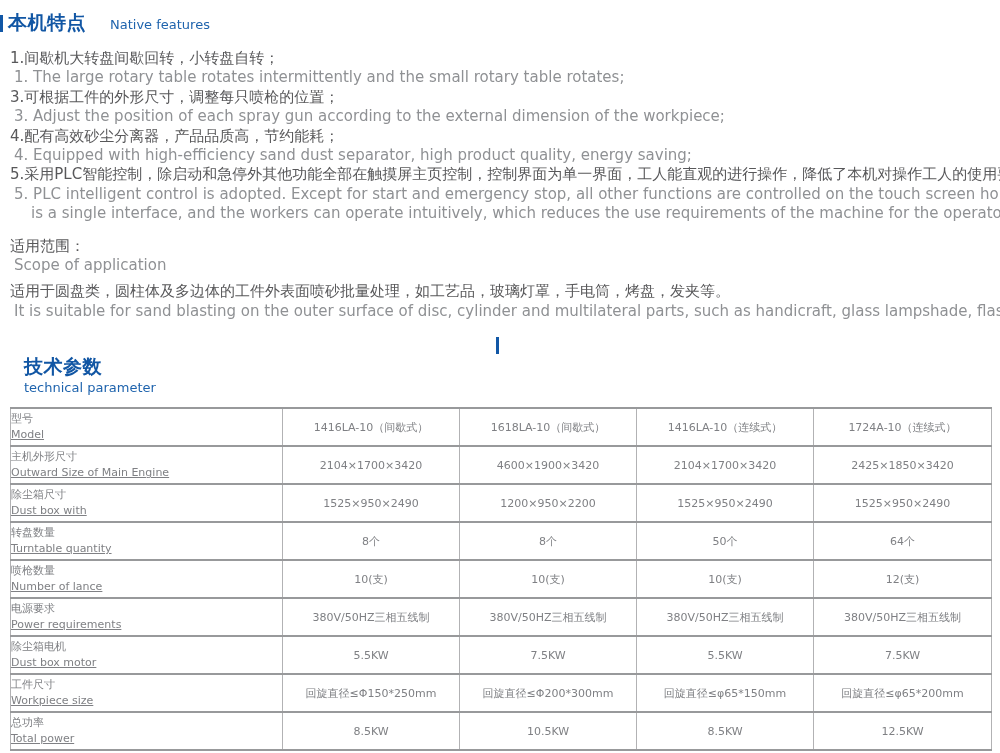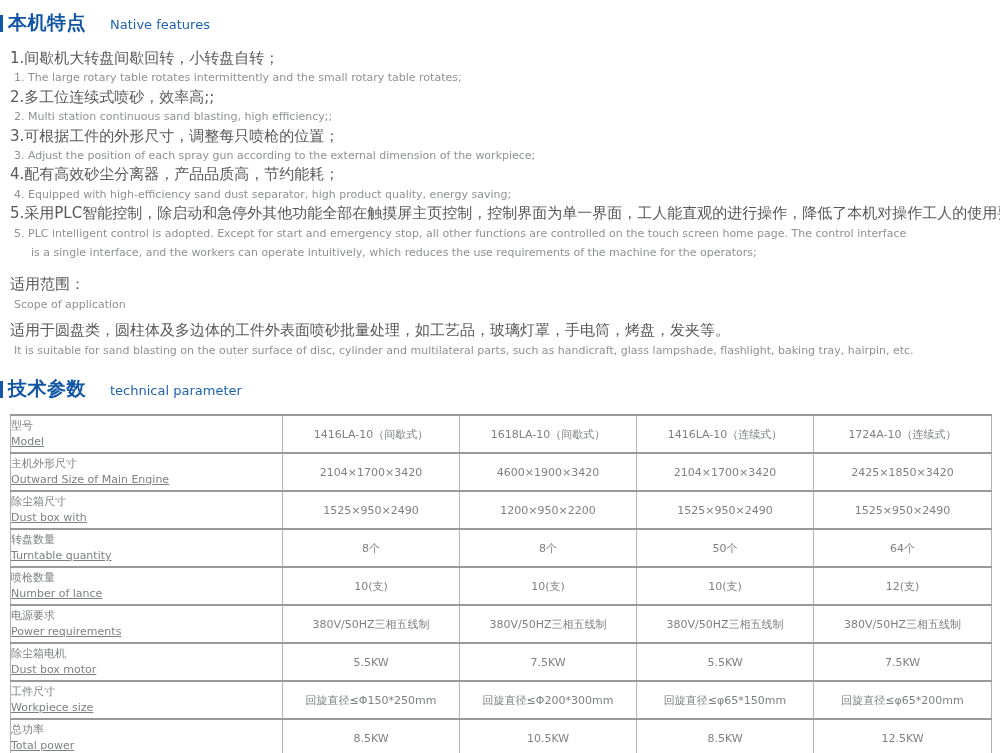--- a/index.html
+++ b/index.html
@@ -9,26 +9,26 @@
     -webkit-font-smoothing:antialiased;
   }
   .page{position:relative;width:1000px;height:753px;}
 
   
   .sec-head{display:flex;align-items:baseline;margin-left:0;}
   .sec-head .bar{align-self:center;width:3px;height:17px;background:#1157a6;margin-right:5px;flex:none;}
   .sec-title{font-size:19px;font-weight:bold;color:#1156a4;letter-spacing:0.5px;}
   .sec-sub{font-size:13px;color:#1e63ad;margin-left:24px;}
   .head1{padding-top:10px;}
-  .head2{padding-top:16px;}
+  .head2{padding-top:16px;flex-direction:column;}
 
   
   .features{margin:13px 0 0 10px;}
   .cn-line{font-size:15px;color:#58585a;line-height:19.4px;white-space:nowrap;}
-  .en-line{font-size:11px;color:#8f9194;line-height:19.4px;padding-left:4px;white-space:nowrap;}
+  .en-line{font-size:15px;color:#8f9194;line-height:19.4px;padding-left:4px;white-space:nowrap;}
   .en-cont{padding-left:21px;}
 
   
   .scope{margin:13px 0 0 10px;}
   .scope .body{margin-top:7px;}
 
   
   table.spec{border-collapse:collapse;table-layout:fixed;width:981px;margin:12px 0 0 10px;}
   table.spec td{
     border-top:2px solid #98999b;border-bottom:2px solid #98999b;
@@ -49,24 +49,20 @@
   <div class="sec-head head1">
     <span class="bar"></span>
     <span class="sec-title">本机特点</span>
     <span class="sec-sub">Native features</span>
   </div>
 
   <div class="features">
     <div>
       <div class="cn-line">1.间歇机大转盘间歇回转，小转盘自转；</div>
       <div class="en-line">1. The large rotary table rotates intermittently and the small rotary table rotates;</div>
-    </div>
-    <div>
-      <div class="cn-line">2.多工位连续式喷砂，效率高;;</div>
-      <div class="en-line">2. Multi station continuous sand blasting, high efficiency;;</div>
     </div>
     <div>
       <div class="cn-line">3.可根据工件的外形尺寸，调整每只喷枪的位置；</div>
       <div class="en-line">3. Adjust the position of each spray gun according to the external dimension of the workpiece;</div>
     </div>
     <div>
       <div class="cn-line">4.配有高效砂尘分离器，产品品质高，节约能耗；</div>
       <div class="en-line">4. Equipped with high-efficiency sand dust separator, high product quality, energy saving;</div>
     </div>
     <div>

